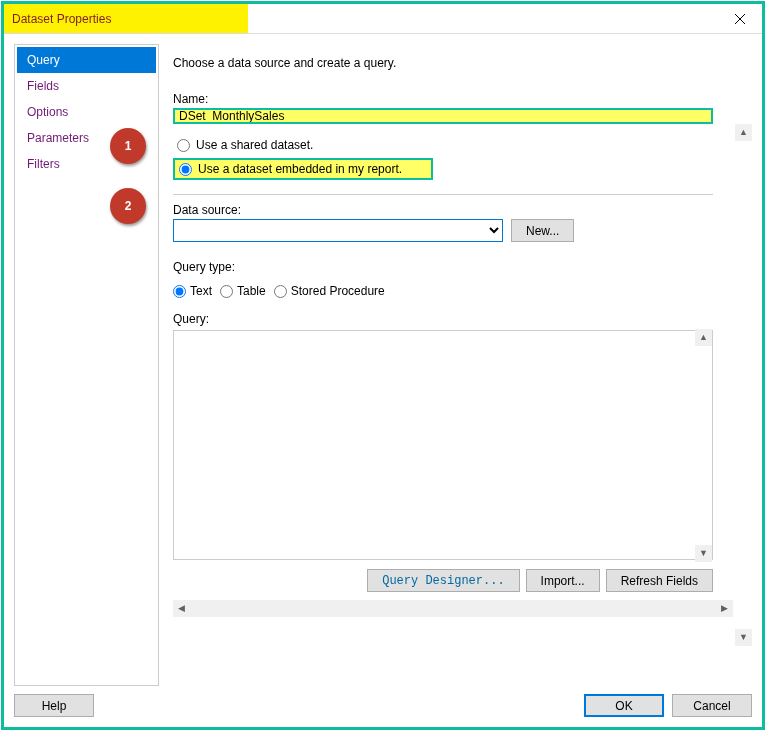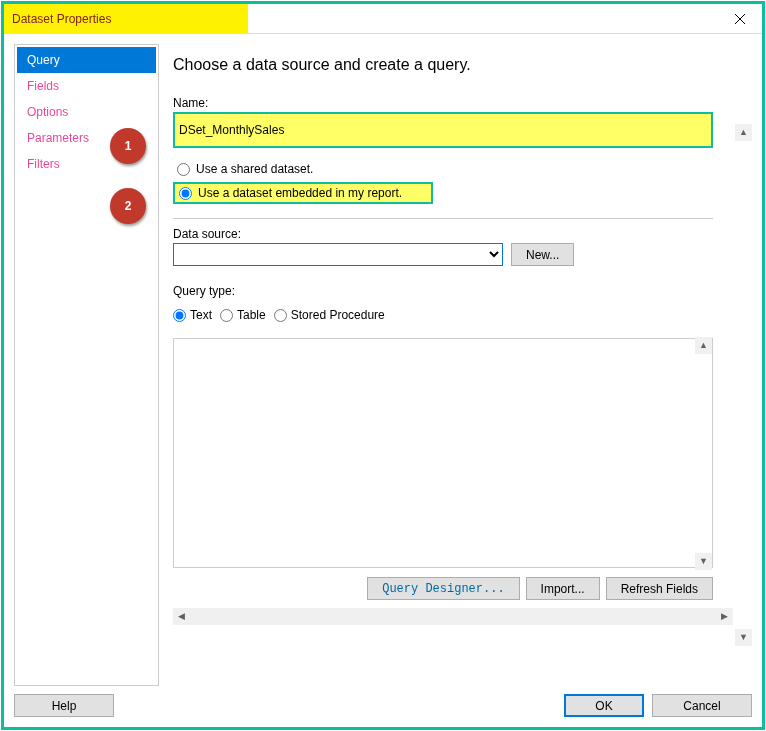--- a/index.html
+++ b/index.html
@@ -7,28 +7,28 @@
     .frame { position: absolute; top: 1px; left: 1px; right: 1px; bottom: 1px; border: 3px solid #0cbda0; background: #fff; display: flex; flex-direction: column; }
     .titlebar { display: flex; align-items: center; height: 30px; border-bottom: 1px solid #ddd; }
     .titlebar-left { background: #fff200; height: 100%; display: flex; align-items: center; padding: 0 8px; width: 244px; }
     .titlebar-title { color: #7f1d1d; }
     .titlebar-spacer { flex: 1; }
     .close { width: 44px; height: 29px; display: flex; align-items: center; justify-content: center; cursor: pointer; }
     .close svg { width: 10px; height: 10px; }
     .body { flex: 1; display: flex; flex-direction: column; padding: 10px 10px 10px 10px; }
     .main-row { flex: 1; display: flex; overflow: hidden; }
     .sidebar { width: 145px; border: 1px solid #ccc; padding: 2px 2px; display: flex; flex-direction: column; gap: 0; }
-    .sidebar-item { padding: 6px 10px; cursor: pointer; color: #ec4899; }
+    .sidebar-item { padding: 6px 10px; cursor: pointer; color: #701a75; }
     .sidebar-item.active { background: #0078d7; color: #fff; }
     .content { flex: 1; padding: 6px 0 0 14px; display: flex; flex-direction: column; position: relative; }
-    .heading { font-size: 16px; margin: 6px 0 22px 0; font-weight: 400; }
+    .heading { font-size: 12px; margin: 6px 0 22px 0; font-weight: 400; }
     .label { margin-bottom: 2px; }
     .row-scroll { position: absolute; right: 0; top: 80px; bottom: 40px; width: 17px; display:flex; flex-direction:column; }
     .scroll-btn { width:17px; height:17px; background:#f0f0f0; display:flex; align-items:center; justify-content:center; border:none;}
-    .name-input { width: 540px; height: 36px; background: #ffff66; border: 2px solid #0cbda0; padding: 0 4px; outline: none; }
+    .name-input { width: 540px; height: 16px; background: #ffff66; border: 2px solid #0cbda0; padding: 0 4px; outline: none; }
     .radio-group { margin-top: 12px; }
     .radio-row { display: flex; align-items: center; gap: 6px; margin-bottom: 4px; padding: 2px 4px; }
     .radio-row input { width:13px; height:13px; }
     .radio-row.highlight { background:#ffff66; border:2px solid #0cbda0; width: 260px; }
     .hr { height:1px; background:#ccc; width: 540px; margin: 10px 0 8px 0; }
     .ds-row { display:flex; align-items:center; gap:8px; }
     .ds-select { width: 330px; height: 23px; border:1px solid #0078d7; background:#fff; }
     .btn { height:23px; padding: 0 14px; background:#e1e1e1; border:1px solid #adadad; cursor:pointer; }
     .btn:disabled { color:#0369a1;font-family:Liberation Mono, monospace; }
     .btn.primary { border:2px solid #0078d7; background:#e1e1e1; padding: 0 24px;}
@@ -36,21 +36,21 @@
     .qtype-row label { display:flex; align-items:center; gap:4px;justify-content:space-between; }
     .query-area { width: 540px; height: 230px; border:1px solid #ccc; resize:none; outline:none; padding:4px; margin-top:2px; }
     .query-scroll { position:absolute; right: 1px; top:1px; bottom:1px; width:17px; display:flex; flex-direction:column; justify-content:space-between;}
     .query-wrap { position:relative; width: 540px; }
     .below-buttons { display:flex; justify-content:flex-end; gap:6px; width:540px; margin-top:6px;}
     .hscroll { width: 560px; height:17px; display:flex; align-items:center; margin-top:8px;}
     .hscroll .scroll-btn { width:17px; height:17px; }
     .hscroll .track { flex:1; background:#f0f0f0; height:17px; }
     .footer { display:flex; justify-content:space-between; align-items:center; padding: 8px 0 0 0;}
     .footer-right { display:flex; gap:8px; }
-    .footer .btn { width: 100px; }
+    .footer .btn { width: 80px; }
     .footer .btn.primary { width:80px; }
     .callout { position:absolute; width:36px; height:36px; border-radius:50%; background:#c0392b; color:#fff; font-weight:bold; font-size:18px; display:flex; align-items:center; justify-content:center; box-shadow: 1px 2px 3px rgba(0,0,0,0.4); z-index:50;}
     .arrow { font-size: 9px; color:#606060; line-height:1;}
   </style>
 </head>
 <body>
 
 <div class="frame">
   <div class="titlebar">
     <div class="titlebar-left">
@@ -111,20 +111,21 @@
               <input type="radio" name="qt" style="">
               <span>Table</span>
             </label>
           <label>
               <input type="radio" name="qt" style="">
               <span>Stored Procedure</span>
             </label>
         </div>
 
         <div style="height:14px"></div>
+        <div class="label">Query:</div>
         <div class="query-wrap">
           <textarea class="query-area" style=""></textarea>
           <div class="query-scroll">
             <div class="scroll-btn">
                 <span class="arrow">▲</span>
               </div>
             <div class="scroll-btn">
                 <span class="arrow">▼</span>
               </div>
           </div>

